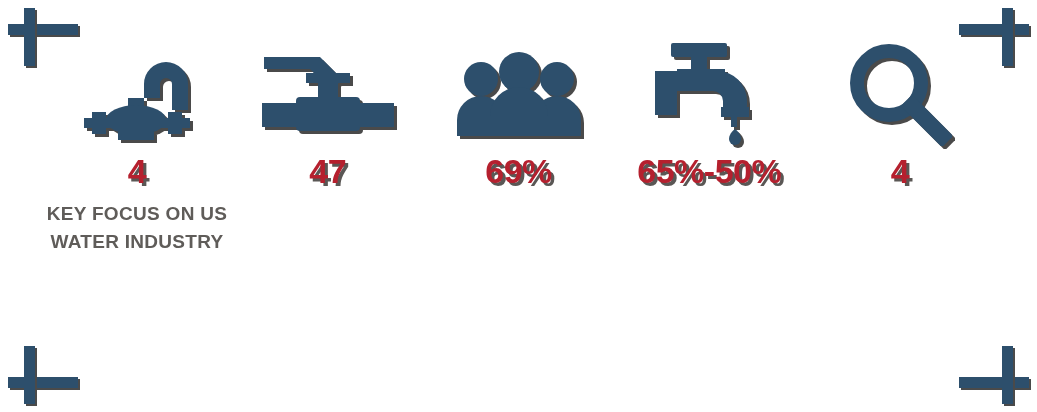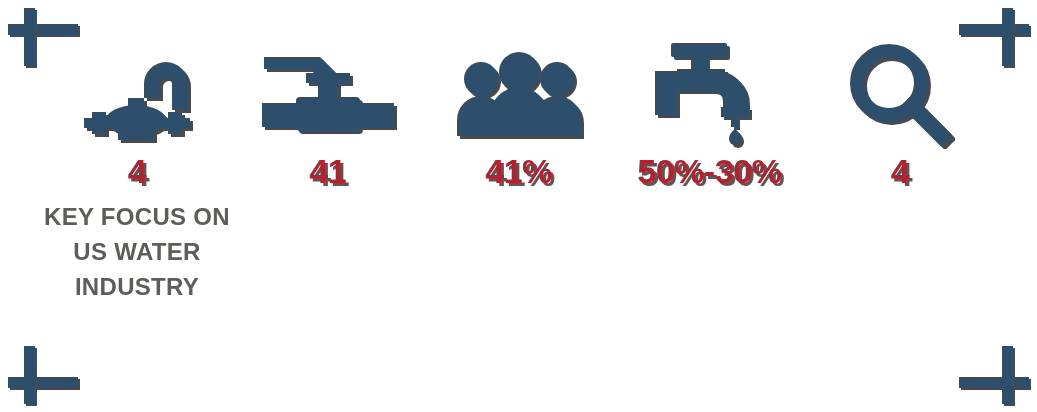--- a/index.html
+++ b/index.html
@@ -81,21 +81,21 @@
     font-size: 34px;
     font-weight: bold;
     line-height: 1;
     color: #b5202e;
     text-shadow: 3px 3px 0 #5a5755;
     letter-spacing: -0.5px;
     white-space: nowrap;
   }
   .stat-label {
     margin-top: 12px;
-    font-size: 24px;
+    font-size: 19px;
     font-weight: bold;
     line-height: 1.45;
     color: #5f5c59;
     text-transform: uppercase;
     letter-spacing: 0.3px;
   }
 </style>
 </head>
 <body>
 
@@ -139,51 +139,51 @@
       <div class="stat-icon">
         <svg width="136" height="78" viewBox="0 0 136 78" fill="#2d4f6c" aria-hidden="true">
           <path d="M4 2 h56 l22 22 -10 12 -22 -22 H4 z"></path>
           <rect x="58" y="22" width="20" height="26"></rect>
           <rect x="46" y="18" width="44" height="10"></rect>
           <rect x="36" y="42" width="64" height="34" rx="4"></rect>
           <rect x="2" y="48" width="38" height="24"></rect>
           <rect x="96" y="48" width="38" height="24"></rect>
         </svg>
       </div>
-      <div class="stat-value">41</div>
+      <div class="stat-value">47</div>
     </div>
 
     <div class="stat-item">
       <div class="stat-icon">
         <svg width="126" height="84" viewBox="0 0 126 84" fill="#2d4f6c" aria-hidden="true">
           <circle cx="25" cy="27" r="17"></circle>
           <path d="M1 84 v-16 a24 24 0 0 1 48 0 v16 z"></path>
           <circle cx="101" cy="27" r="17"></circle>
           <path d="M77 84 v-16 a24 24 0 0 1 48 0 v16 z"></path>
           <circle cx="63" cy="20" r="20"></circle>
           <path d="M34 84 v-20 a29 29 0 0 1 58 0 v20 z"></path>
         </svg>
       </div>
-      <div class="stat-value">41%</div>
+      <div class="stat-value">69%</div>
     </div>
 
     <div class="stat-item">
       <div class="stat-icon">
         <svg width="112" height="106" viewBox="0 0 112 106" fill="#2d4f6c" aria-hidden="true">
           <rect x="18" y="2" width="56" height="14" rx="2"></rect>
           <rect x="38" y="12" width="16" height="20"></rect>
           <rect x="2" y="30" width="22" height="44"></rect>
           <path d="M24 30 h40 a30 30 0 0 1 30 30 v12 H70 V60 a10 10 0 0 0 -10 -10 H24 z"></path>
           <rect x="24" y="28" width="48" height="10"></rect>
           <rect x="68" y="66" width="28" height="10"></rect>
           <path d="M82 86 c0 -6 -6 -10 -6 -10 s-6 4 -6 10 a6 6 0 0 0 12 0 z" transform="translate(6,12)"></path>
           <rect x="78" y="76" width="6" height="10"></rect>
         </svg>
       </div>
-      <div class="stat-value">50%-30%</div>
+      <div class="stat-value">65%-50%</div>
     </div>
 
     <div class="stat-item">
       <div class="stat-icon">
         <svg width="104" height="104" viewBox="0 0 104 104" fill="none" stroke="#2d4f6c" aria-hidden="true">
           <circle cx="41" cy="41" r="32" stroke-width="14"></circle>
           <line x1="64" y1="64" x2="94" y2="94" stroke-width="16" stroke-linecap="square"></line>
         </svg>
       </div>
       <div class="stat-value">4</div>

